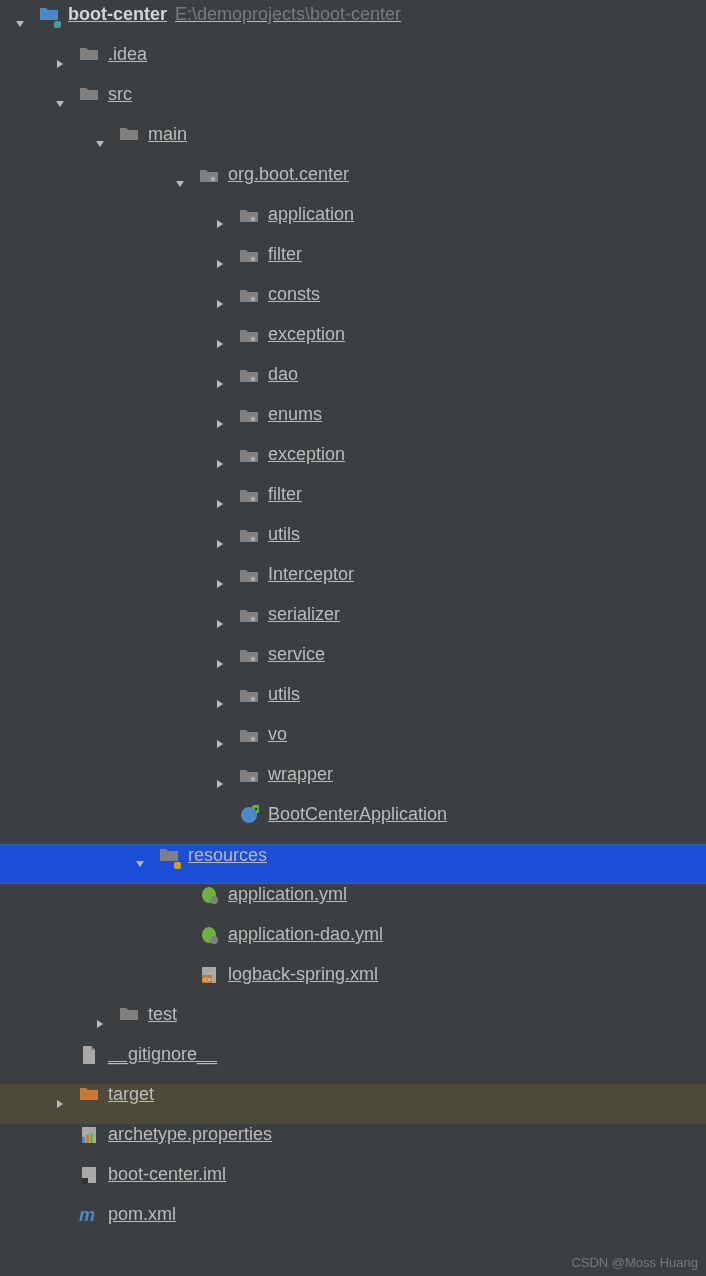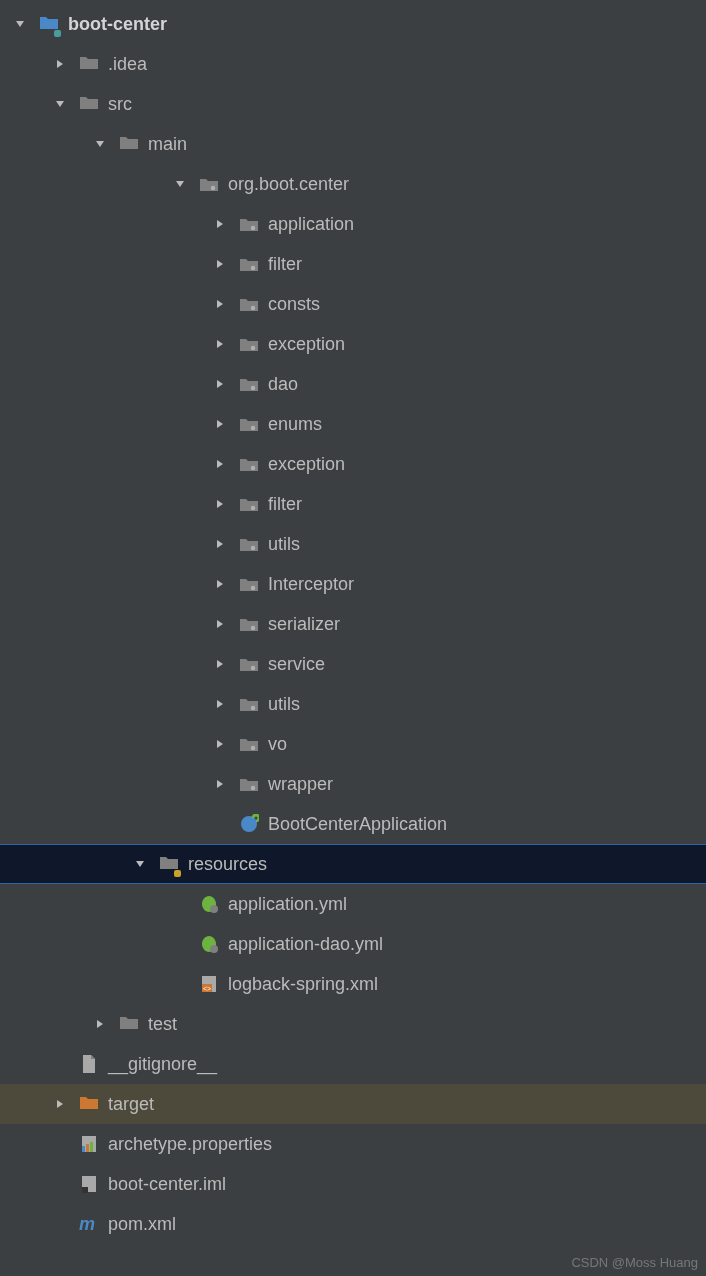--- a/index.html
+++ b/index.html
@@ -12,27 +12,27 @@
     width: 706px;
     height: 1276px;
     overflow: hidden;
     position: relative;
   }
   .tree {
     padding-top: 4px;
   }
   .row {
     display: flex;
-    align-items: center;
     height: 40px;
     white-space: nowrap;
     cursor: pointer;
+    text-decoration: underline;
   }
   .row.selected {
-    background: #0f172a;
+    background: #1d4ed8;
     border: 1px solid #2f65a8;
     border-left: none;
     border-right: none;
     box-sizing: border-box;
   }
   .row.highlight-target {
     background: #4e4a3b;
   }
   .indent {
     display: inline-block;
@@ -91,20 +91,21 @@
           <path d="M2 3 L10 3 L6 9 Z" fill="#bbbbbb"></path>
         </svg>
       </span>
       <span style="width: 8px; display: inline-block;"></span>
       <span class="icon">
         <span class="dot-badge dot-teal"><svg width="20" height="16" viewBox="0 0 20 16">
             <path class="icn-folder-blue" d="M1 3 h6 l2 2 h10 v10 h-18 z"></path>
           </svg></span>
       </span>
       <span class="label bold">boot-center</span>
+      <span class="label-aux">E:\demoprojects\boot-center</span>
     </div>
     <div class="row">
       <span class="indent" style="width: 50px;"></span>
       <span class="arrow">
         <svg width="12" height="12" viewBox="0 0 12 12">
           <path d="M3 2 L9 6 L3 10 Z" fill="#bbbbbb"></path>
         </svg>
       </span>
       <span style="width: 8px; display: inline-block;"></span>
       <span class="icon">

